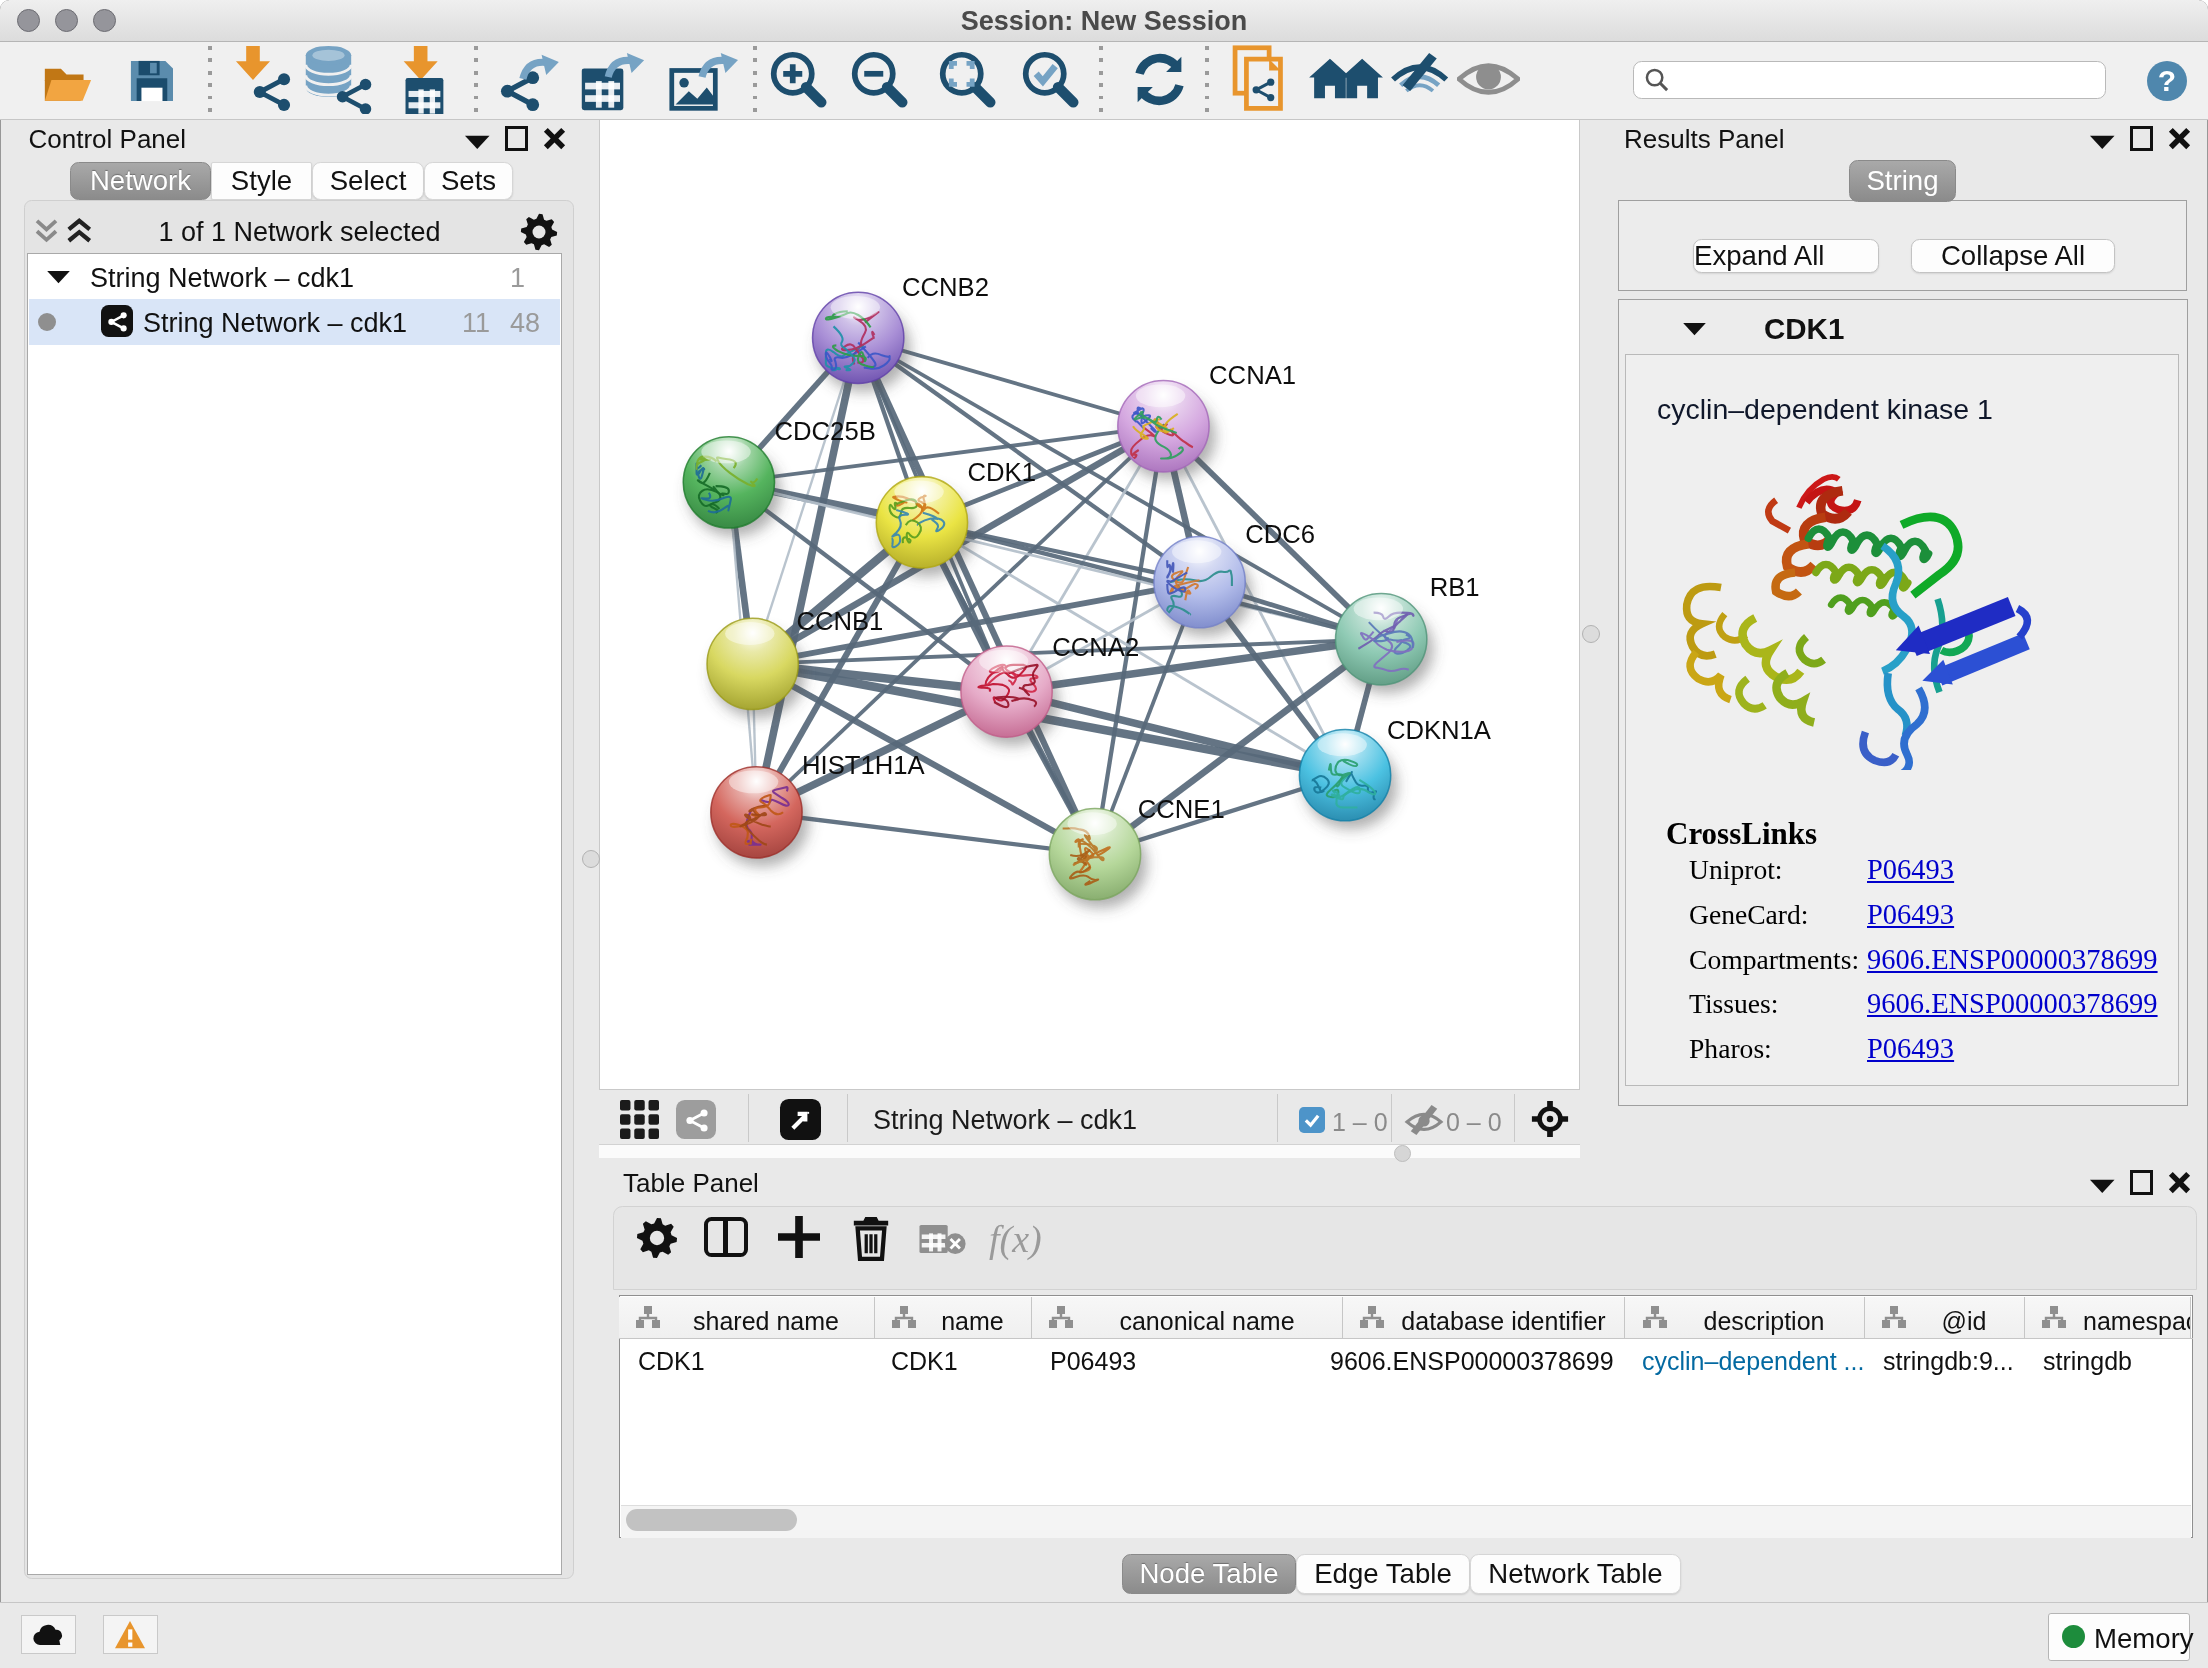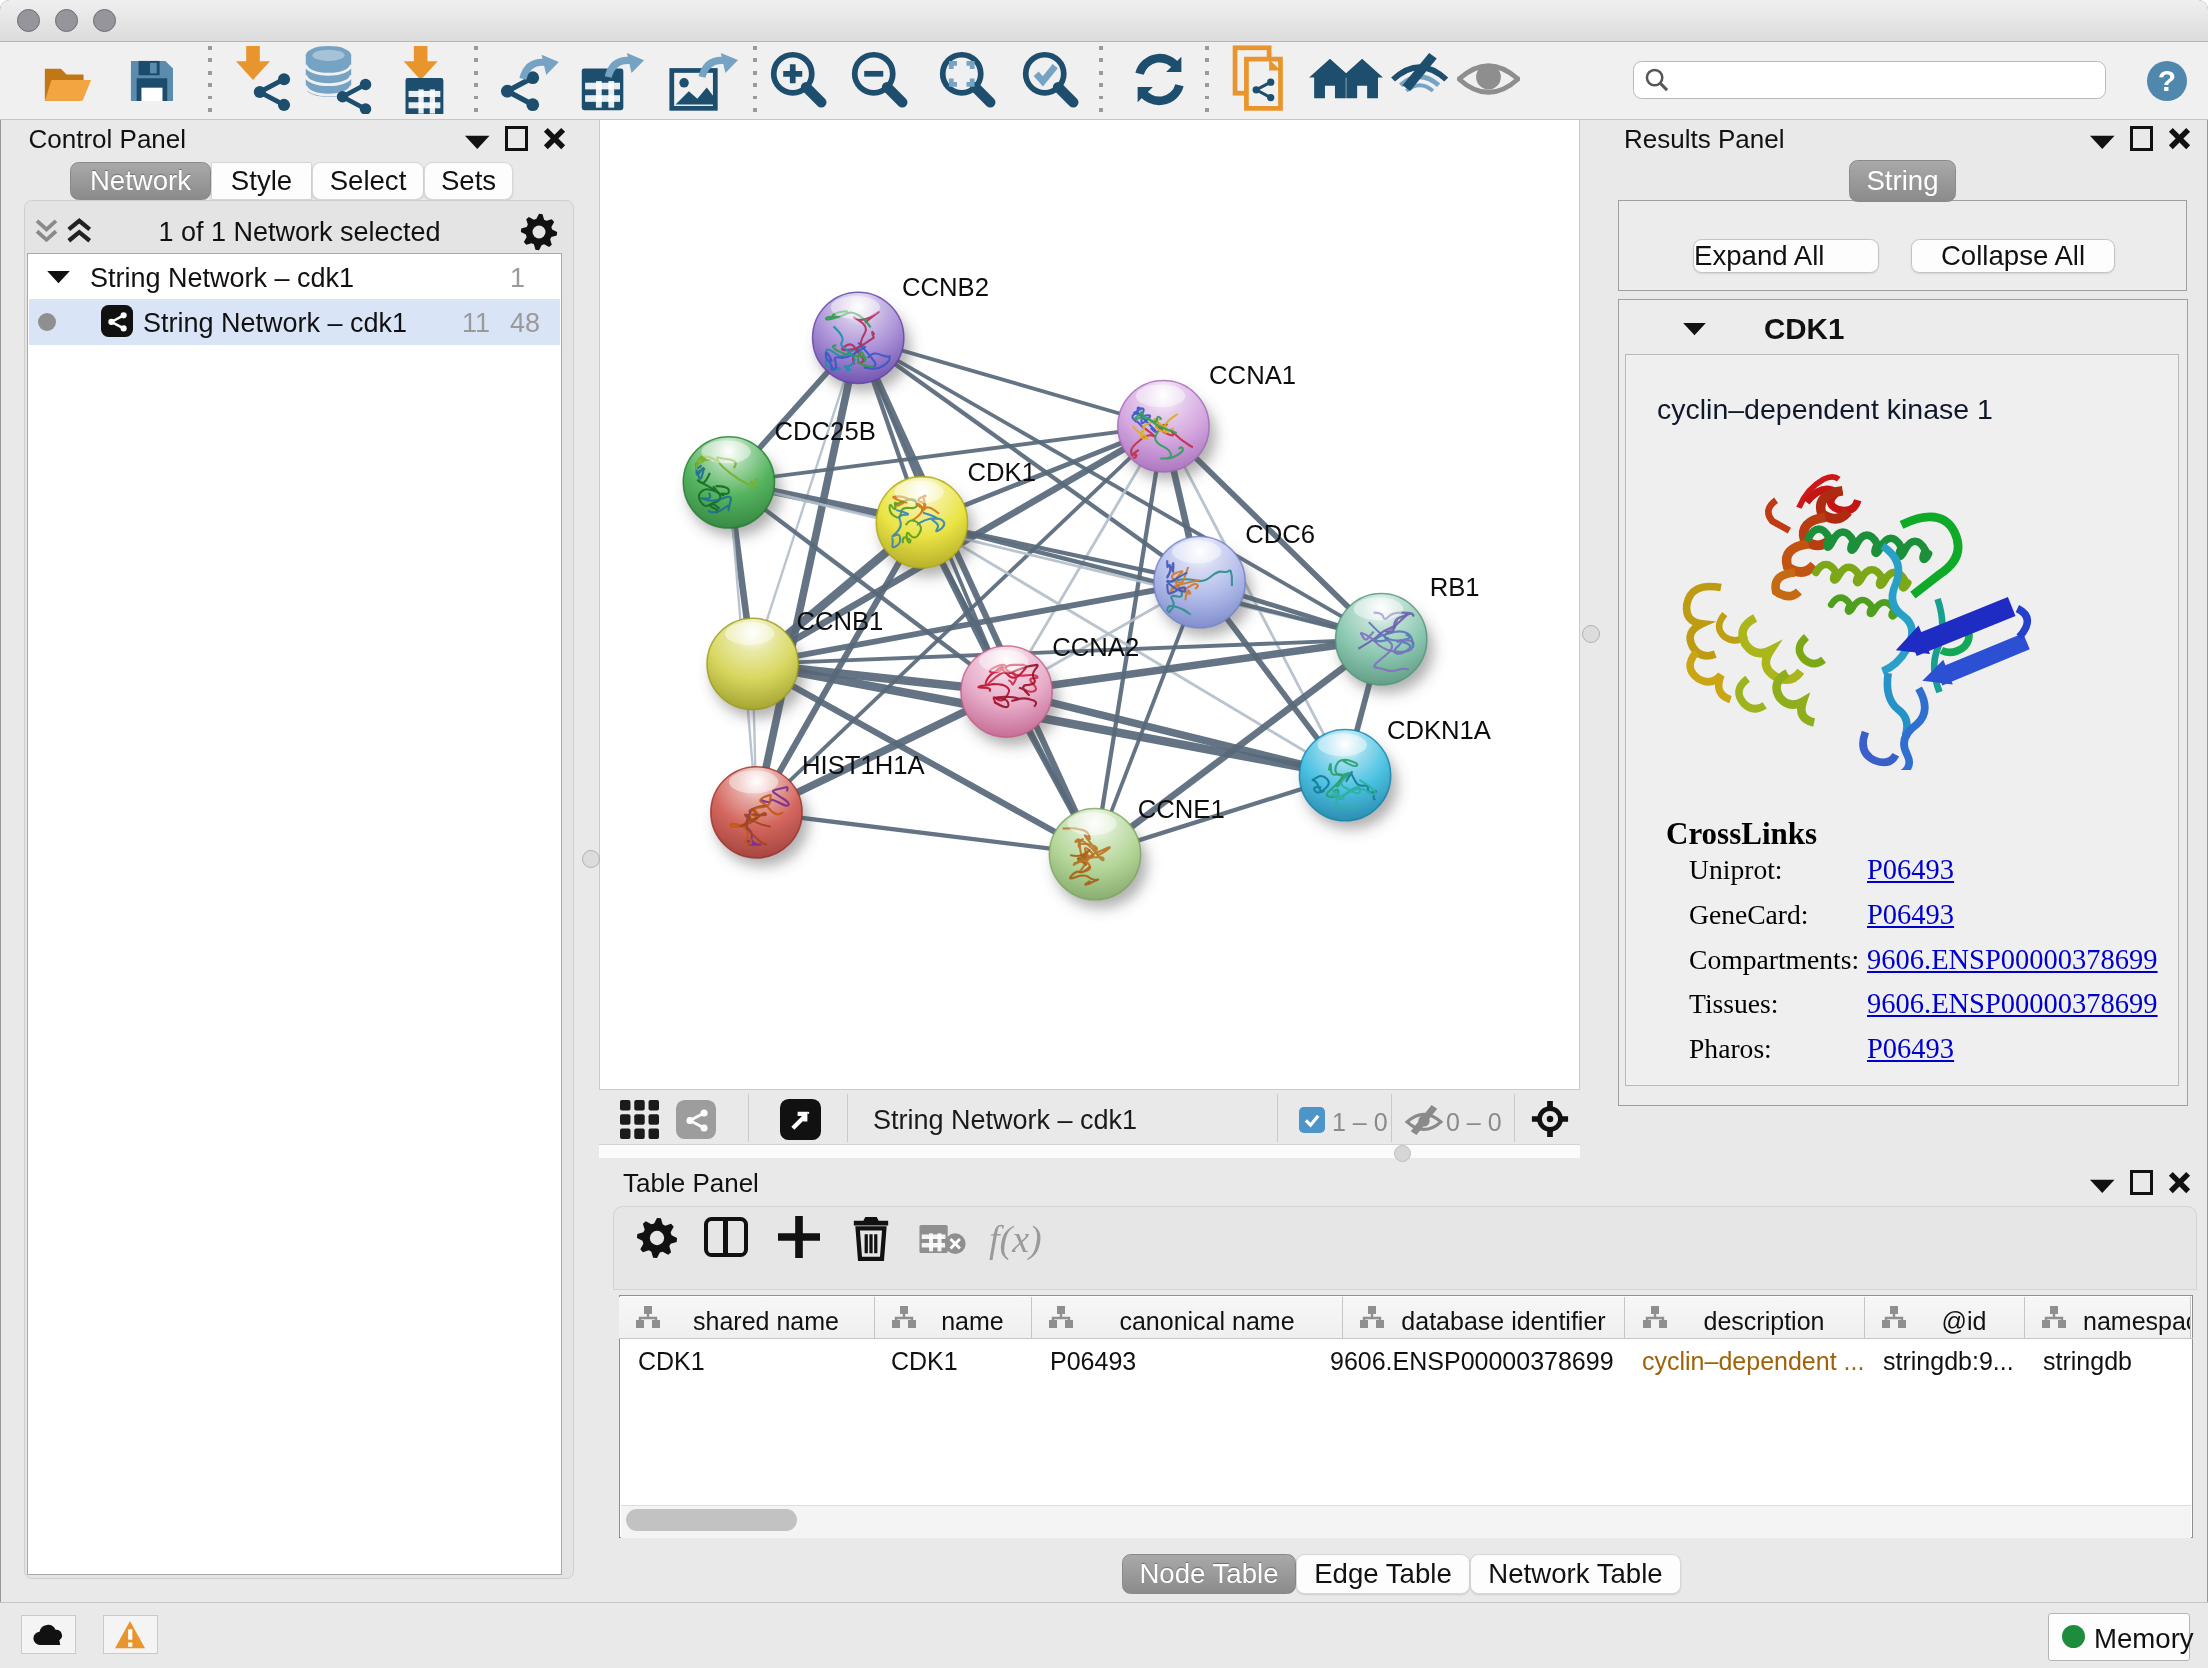--- a/index.html
+++ b/index.html
@@ -12,20 +12,22 @@
 
 <div class="abs" style="left:0;top:0;width:2208px;height:41px;
  background:linear-gradient(#efefef,#dcdcdc);border-bottom:1px solid #b5b5b5;
  border-radius:9.5px 9.5px 0 0;"></div>
 <div class="abs" style="left:17px;top:8.6px;width:23px;height:23px;border-radius:50%;
  background:#95959b;border:1.5px solid #6c6c72;box-sizing:border-box;"></div>
 <div class="abs" style="left:55px;top:8.6px;width:23px;height:23px;border-radius:50%;
  background:#95959b;border:1.5px solid #6c6c72;box-sizing:border-box;"></div>
 <div class="abs" style="left:93px;top:8.6px;width:23px;height:23px;border-radius:50%;
  background:#95959b;border:1.5px solid #6c6c72;box-sizing:border-box;"></div>
+<div class="abs" style="left:0;top:5.7px;width:2208px;text-align:center;font-size:27px;
+ font-weight:bold;color:#4a4a4a;">Session: New Session</div>
 <div class="abs" style="left:0;top:42px;width:2208px;height:77px;background:#f0f0f0;border-bottom:1px solid #c6c6c6;"></div>
     <svg style="position:absolute;left:42px;top:59px;" width="51" height="44" viewBox="0 0 54 46">
       <path d="M3,10 h17 l6,6 h18 v7 H3 z" fill="#c17715"></path>
       <path d="M3,22 h38 v22 H3 z" fill="#c17715"></path>
       <path d="M10,22 h42 l-9,22 H3 z" fill="#f2a541"></path>
     </svg>
     <svg style="position:absolute;left:129px;top:59px;" width="44" height="44" viewBox="0 0 46 46">
       <path d="M2,2 h36 l8,8 v34 h-44 z" fill="#5b8cad"></path>
       <path d="M8,20 h32 v24 h-32 z" fill="#1b4c6d"></path>
       <rect x="10" y="2" width="22" height="15" fill="#1b4c6d"></rect>
@@ -679,21 +681,21 @@
       <rect x="0" y="14" width="8" height="8" fill="#8f8f8f"></rect>
       <rect x="16" y="14" width="8" height="8" fill="#8f8f8f"></rect>
       <path d="M12,8 v4 M4,14 v-2 h16 v2" stroke="#8f8f8f" stroke-width="2.4" fill="none"></path>
     </svg>
     <div class="abs" style="left:2083px;top:1307px;width:107px;font-size:25px;color:#111;white-space:nowrap;overflow:hidden;">namespace</div>
     <div class="abs" style="left:619px;top:1338px;width:1574px;height:1px;background:#c6c6c6;"></div>
     <div class="abs" style="left:638px;top:1347px;font-size:25px;color:#111;white-space:nowrap;">CDK1</div>
     <div class="abs" style="left:891px;top:1347px;font-size:25px;color:#111;white-space:nowrap;">CDK1</div>
     <div class="abs" style="left:1050px;top:1347px;font-size:25px;color:#111;white-space:nowrap;">P06493</div>
     <div class="abs" style="left:1330px;top:1347px;font-size:25px;color:#111;white-space:nowrap;">9606.ENSP00000378699</div>
-    <div class="abs" style="left:1642px;top:1347px;font-size:25px;color:#a16207;white-space:nowrap;">cyclin–dependent ...</div>
+    <div class="abs" style="left:1642px;top:1347px;font-size:25px;color:#0369a1;white-space:nowrap;">cyclin–dependent ...</div>
     <div class="abs" style="left:1883px;top:1347px;font-size:25px;color:#111;white-space:nowrap;">stringdb:9...</div>
     <div class="abs" style="left:2043px;top:1347px;font-size:25px;color:#111;white-space:nowrap;">stringdb</div>
     <div class="abs" style="left:621px;top:1505px;width:1570px;height:32px;background:#f4f4f4;border-top:1px solid #ddd;"></div>
     <div class="abs" style="left:626px;top:1509px;width:171px;height:22px;background:#c2c2c2;border-radius:11.4px;"></div>
     <div class="abs" style="left:1122px;top:1554px;width:174px;height:40px;background:linear-gradient(#a9a9a9,#8b8b8b);color:#fff;border:1px solid #8a8a8a;text-shadow:0 -1px 1px #6e6e6e;border-radius:8.6px;box-sizing:border-box;text-align:center;line-height:38px;font-size:27.6px;">Node Table</div>
     <div class="abs" style="left:1296px;top:1554px;width:174px;height:40px;background:#fdfdfd;color:#111;border:1px solid #d6d6d6;box-shadow:0 1px 1.9px rgba(0,0,0,0.12);border-radius:8.6px;box-sizing:border-box;text-align:center;line-height:38px;font-size:27.6px;">Edge Table</div>
     <div class="abs" style="left:1470px;top:1554px;width:211px;height:40px;background:#fdfdfd;color:#111;border:1px solid #d6d6d6;box-shadow:0 1px 1.9px rgba(0,0,0,0.12);border-radius:8.6px;box-sizing:border-box;text-align:center;line-height:38px;font-size:27.6px;">Network Table</div>
     <div class="abs" style="left:0;top:1602px;width:2208px;height:67px;background:#e9e9e9;border-top:1px solid #c6c6c6;"></div>
     <div class="abs" style="left:21px;top:1615px;width:55px;height:39px;background:#f4f4f4;border:1.9px solid #c9c9c9;box-sizing:border-box;"></div>
     <svg style="position:absolute;left:31px;top:1624px;" width="34" height="23" viewBox="0 0 36 24">

